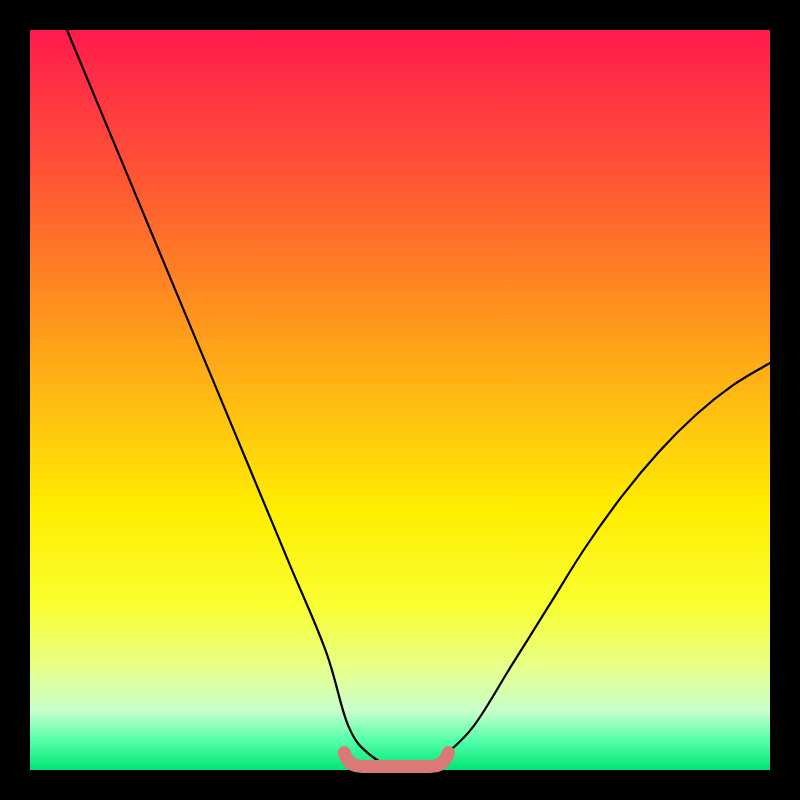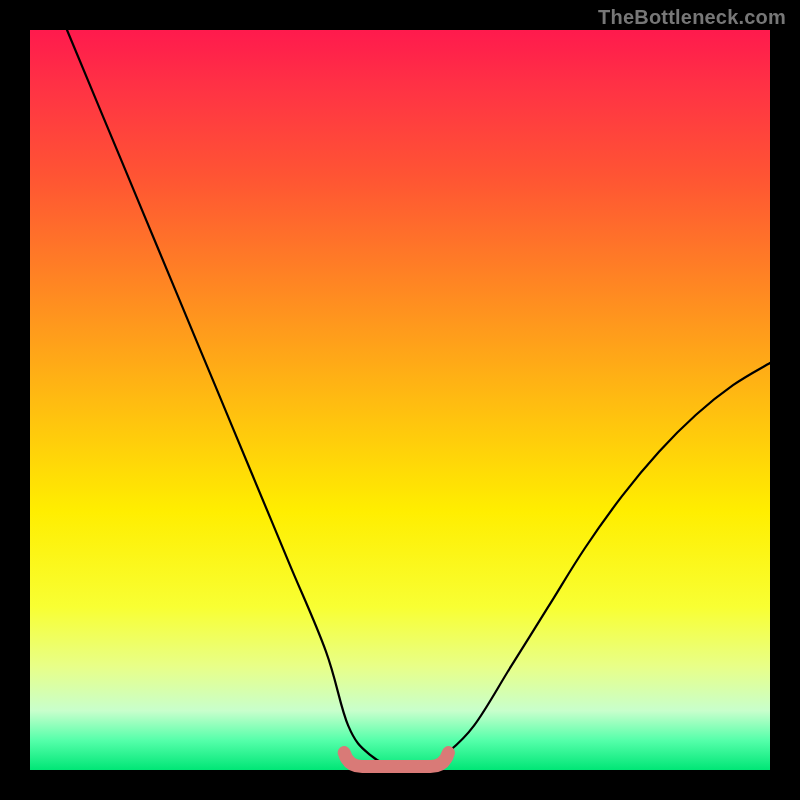--- a/index.html
+++ b/index.html
@@ -64,14 +64,13 @@
   <div class="plot-area">
     <svg class="curve" viewBox="0 0 740 740" preserveAspectRatio="none">
       <g id="curve-group">
           <path d="M 37 0 C 43.66 15.983999999999991 60.68 56.83199999999995 74 88.79999999999995 C 87.32 120.76799999999996 97.68 145.632 111 177.60000000000002 C 124.32 209.56800000000004 134.68 234.432 148 266.4 C 161.32 298.368 171.68 323.23199999999997 185 355.2 C 198.32 387.168 208.68 412.032 222 444 C 235.32 475.968 245.68 500.83199999999994 259 532.8 C 272.32 564.7679999999999 285.344 592.296 296 621.6 C 306.656 650.904 310.20799999999997 676.952 318.2 695.6 C 326.192 714.248 331.076 717.2080000000001 340.40000000000003 725.2 C 349.72400000000005 733.192 360.676 737.336 370 740 C 379.324 742.664 384.208 742.664 392.20000000000005 740 C 400.19200000000006 737.336 405.076 733.192 414.40000000000003 725.2 C 423.72400000000005 717.2080000000001 432.012 711.5840000000001 444 695.6 C 455.988 679.616 467.68 657.712 481 636.4 C 494.32 615.088 504.68 598.5120000000001 518 577.2 C 531.32 555.888 541.68 537.98 555 518 C 568.32 498.02 578.68 483.51599999999996 592 466.2 C 605.32 448.884 615.68 436.452 629 421.8 C 642.32 407.148 652.68 396.788 666 384.8 C 679.32 372.812 689.68 364.524 703 355.2 C 716.32 345.876 733.34 336.9959999999999 740 332.99999999999994" fill="none" stroke="#000000" stroke-width="2.2" stroke-linecap="round"></path>
         </g>
       <g id="flat-group">
           <path d="M 314.2 722.6 Q 318.2 736.6 332.2 736.6 L 400.40000000000003 736.6 Q 414.40000000000003 736.6 418.40000000000003 722.6" fill="none" stroke="#d97a77" stroke-width="13" stroke-linecap="round"></path>
         </g>
     </svg>
   </div>
-  <div class="watermark">TheBottleneck.com</div>
 </div>
 
 </body></html>

